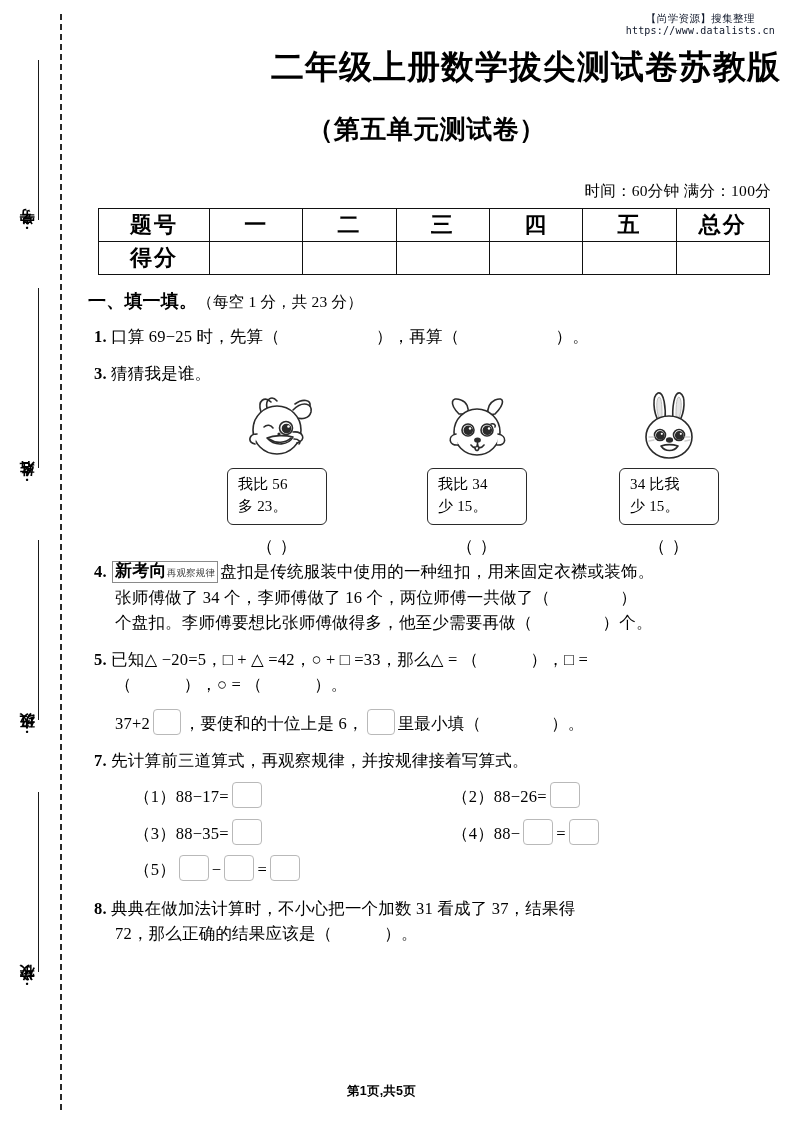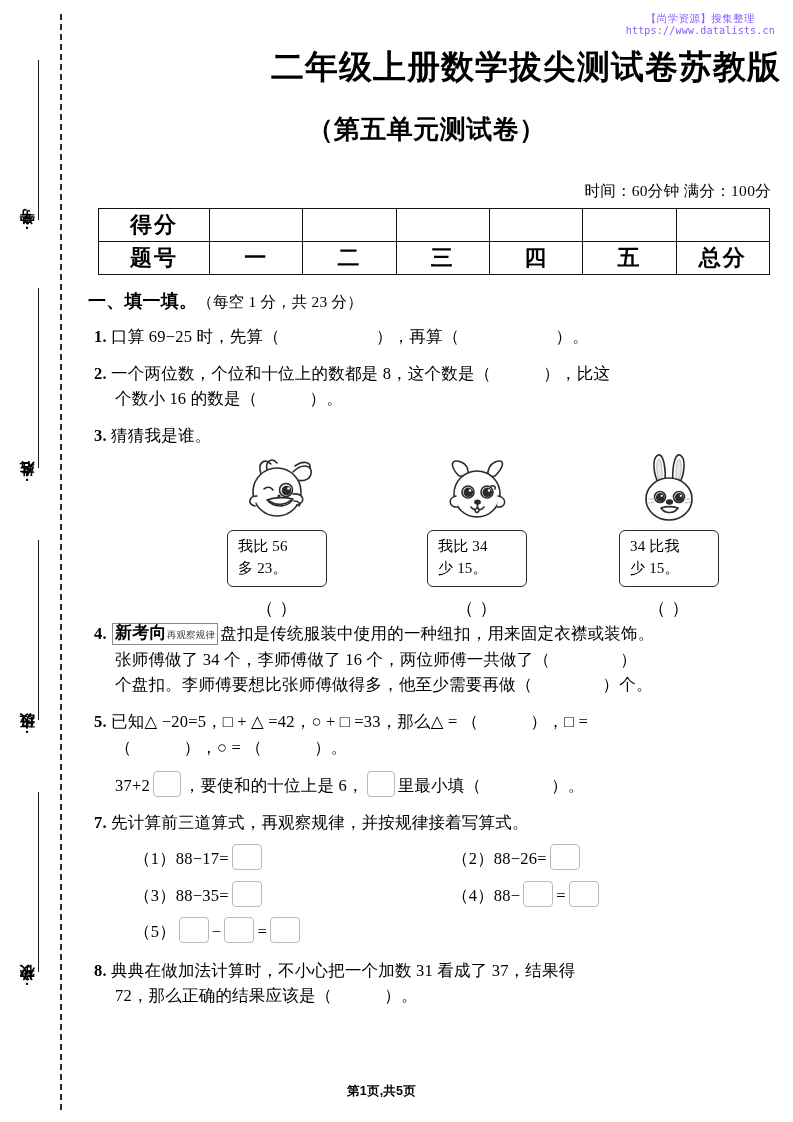--- a/index.html
+++ b/index.html
@@ -15,21 +15,21 @@
     color: #000;
     overflow: hidden;
   }
 
   
   .watermark {
     position: absolute;
     top: 12px;
     right: 18px;
     text-align: center;
-    color: #8b5cf6;
+    color: #0f172a;
     line-height: 1.25;
     user-select: none;
   }
   .watermark .wm-line1 {
     font-size: 10.5px;
     font-family: "Liberation Sans", sans-serif;
     letter-spacing: .4px;
     display: block;
   }
   .watermark .wm-line2 {
@@ -285,56 +285,50 @@
 <div class="sheet">
 
   <div class="title-main">二年级上册数学拔尖测试卷苏教版</div>
   <div class="title-sub">（第五单元测试卷）</div>
 
   <div class="meta-line">时间：60分钟 满分：100分</div>
 
   <table class="score-table">
     <tbody>
         <tr>
-      <td class="head-label">得分</td>
-      <td></td>
-      <td></td>
-      <td></td>
-      <td></td>
-      <td></td>
-      <td></td>
-    </tr>
-    <tr>
       <td class="head-label">题号</td>
       <td>一</td>
       <td>二</td>
       <td>三</td>
       <td>四</td>
       <td>五</td>
       <td>总分</td>
     </tr>
+    <tr>
+      <td class="head-label">得分</td>
+      <td></td>
+      <td></td>
+      <td></td>
+      <td></td>
+      <td></td>
+      <td></td>
+    </tr>
   </tbody>
     </table>
 
   <div class="sec-head">
     <span class="sec-strong">一、</span><span class="sec-strong">填一填。</span><span class="sec-note">（每空 1 分，共 23 分）</span>
   </div>
 
   <div class="q">
     <span class="ln"><span class="qnum">1.</span>
       <span>口算 69−25 时，先算（</span><span class="sp-xl"></span><span>），再算（</span><span class="sp-xl"></span><span>）。</span>
     </span>
   </div>
 
-  <div class="q">
-    <span class="ln"><span class="qnum">2.</span>
-      <span>一个两位数，个位和十位上的数都是 8，这个数是（</span><span class="sp-m"></span><span>），比这</span>
-    </span>
-    <span class="ln indent"><span>个数小 16 的数是（</span><span class="sp-m"></span><span>）。</span></span>
-  </div>
 
   <div class="q">
     <span class="ln"><span class="qnum">3.</span>
       <span>猜猜我是谁。</span></span>
 
     <div class="animals">
 
       <div class="animal-cell" style="left:88px;">
         <div class="animal-art">
           <svg width="92" height="78" viewBox="0 0 92 78">

